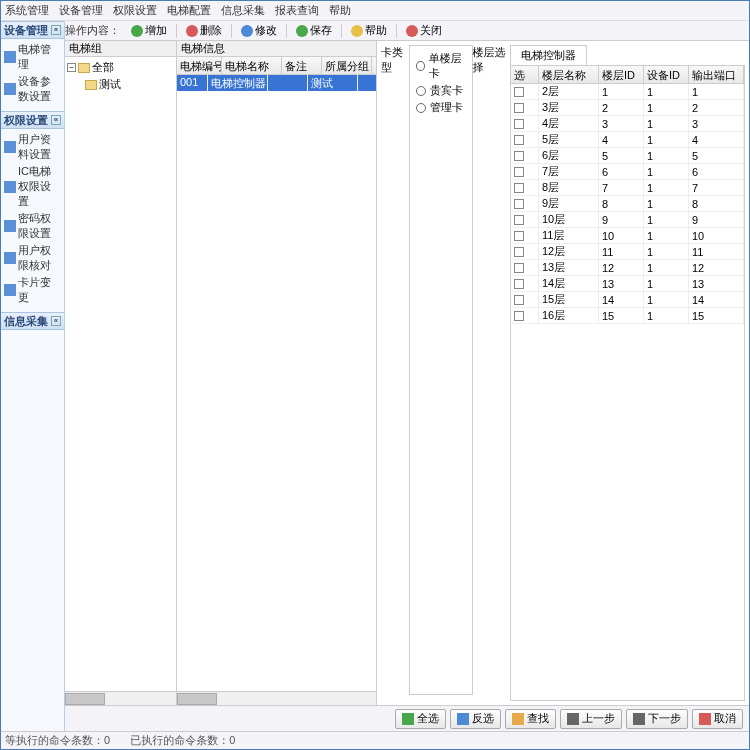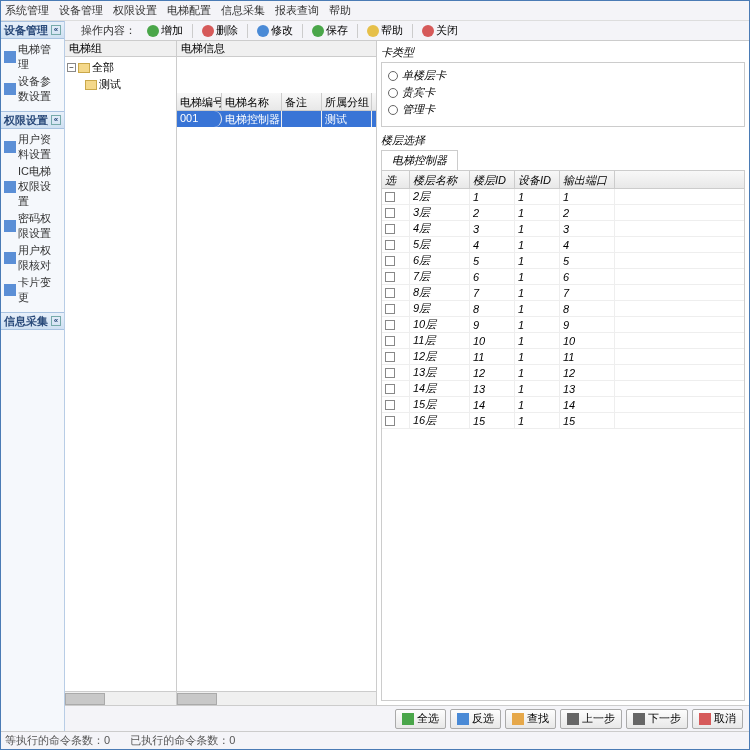--- a/index.html
+++ b/index.html
@@ -17,41 +17,41 @@
 .sidebar{width:64px;background:#f5f8fc;border-right:1px solid #b8cde6;display:flex;flex-direction:column;}
 .panel-hdr{height:18px;background:linear-gradient(#e8f0fa,#cfe0f2);border:1px solid #a8c2e0;border-left:none;border-right:none;display:flex;align-items:center;justify-content:space-between;padding:0 3px;color:#2a4a7a;font-weight:bold;cursor:pointer;}
 .panel-hdr .collapse{width:10px;height:10px;border:1px solid #7aa;display:flex;align-items:center;justify-content:center;font-size:8px;line-height:1;}
 .panel-body{padding:2px 2px 6px 2px;}
 .side-item{display:flex;align-items:center;gap:2px;padding:1px 1px;cursor:pointer;color:#333;}
 .side-item .ic{width:12px;height:12px;flex-shrink:0;}
 .side-item.active{color:#d67a00;}
 .ic-b{background:#5b8fd6;}
 .ic-o{background:#e6a84a;}
 .main{flex:1;display:flex;flex-direction:column;min-width:0;}
-.toolbar{height:20px;background:#f4f4f8;border-bottom:1px solid #ccc;display:flex;align-items:center;padding:0 16px;gap:2px;}
+.toolbar{height:20px;background:#f4f4f8;border-bottom:1px solid #ccc;display:flex;align-items:center;padding:0 0;gap:2px;}
 .toolbar .lbl{color:#333;margin-right:4px;}
 .tbtn{display:flex;align-items:center;gap:2px;padding:1px 4px;cursor:pointer;border:1px solid transparent;}
 .tbtn .ti{width:12px;height:12px;border-radius:6px;}
 .sep{width:1px;height:14px;background:#ccc;margin:0 2px;}
 .content{flex:1;display:flex;min-height:0;}
 .col-left{width:112px;border-right:1px solid #ccc;display:flex;flex-direction:column;}
 .sub-hdr{height:16px;background:#f0f0f0;border-bottom:1px solid #ccc;padding:0 4px;display:flex;align-items:center;}
 .tree{flex:1;padding:2px;overflow:auto;background:#fff;}
 .tree-node{display:flex;align-items:center;gap:2px;padding:1px 0;cursor:pointer;}
 .tree-node .exp{width:9px;height:9px;border:1px solid #888;display:flex;align-items:center;justify-content:center;font-size:8px;line-height:1;}
 .tree-node .fld{width:12px;height:10px;background:#f4d88a;border:1px solid #caa84a;}
 .tree-child{margin-left:18px;}
 .col-mid{width:200px;border-right:1px solid #ccc;display:flex;flex-direction:column;}
-.grid-hdr{display:flex;height:18px;background:linear-gradient(#f8f8f8,#e8e8e8);border-bottom:1px solid #ccc;margin-top:36px;}
+.grid-hdr{display:flex;height:18px;background:linear-gradient(#f8f8f8,#e8e8e8);border-bottom:1px solid #ccc;}
 .grid-hdr>div{border-right:1px solid #ccc;padding:2px 3px;overflow:hidden;white-space:nowrap;}
 .grid-body{flex:1;overflow:auto;background:#fff;}
 .grid-row{display:flex;height:16px;cursor:pointer;}
 .grid-row>div{border-right:1px solid #eee;padding:1px 3px;overflow:hidden;white-space:nowrap;}
 .grid-row.sel{background:#3874d6;color:#fff;}
-.col-right{flex:1;display:flex;flex-direction:column;padding:4px;font-style:italic;}
+.col-right{flex:1;display:flex;flex-direction:row;padding:4px;}
 .card-type{border:1px solid #ccc;padding:4px 6px 8px 6px;margin-bottom:6px;}
 .radio-row{display:flex;align-items:center;gap:4px;padding:1px 0;cursor:pointer;}
 .radio-row .r{width:10px;height:10px;border:1px solid #666;border-radius:50%;}
 .floor-sel{flex:1;display:flex;flex-direction:column;min-height:0;}
 .tab-strip{display:flex;border-bottom:1px solid #ccc;}
 .tab{padding:2px 10px;border:1px solid #ccc;border-bottom:none;background:#fff;margin-right:2px;cursor:pointer;}
 .floor-grid{flex:1;border:1px solid #ccc;border-top:none;display:flex;flex-direction:column;min-height:0;}
 .fg-hdr{display:flex;height:18px;background:linear-gradient(#f8f8f8,#e8e8e8);border-bottom:1px solid #ccc;}
 .fg-hdr>div{border-right:1px solid #ccc;padding:2px 3px;overflow:hidden;}
 .fg-body{flex:1;overflow:auto;background:#fff;}
@@ -179,21 +179,21 @@
         <div class="col-mid">
           <div class="sub-hdr">电梯信息</div>
           <div class="grid-hdr" id="mid-hdr">
               <div style="width: 45px;">电梯编号</div>
               <div style="width: 60px;">电梯名称</div>
               <div style="width: 40px;">备注</div>
               <div style="width: 50px;">所属分组</div>
             </div>
           <div class="grid-body" id="mid-body">
               <div class="grid-row sel">
-                <div style="width: 45px; border-radius: 8px;">001</div>
+                <div style="width: 31px;">001</div>
                 <div style="width: 60px;">电梯控制器</div>
                 <div style="width: 40px;"></div>
                 <div style="width: 50px;">测试</div>
               </div>
             </div>
           <div class="hscroll">
               <div class="thumb"></div>
             </div>
         </div>
         <div class="col-right">

